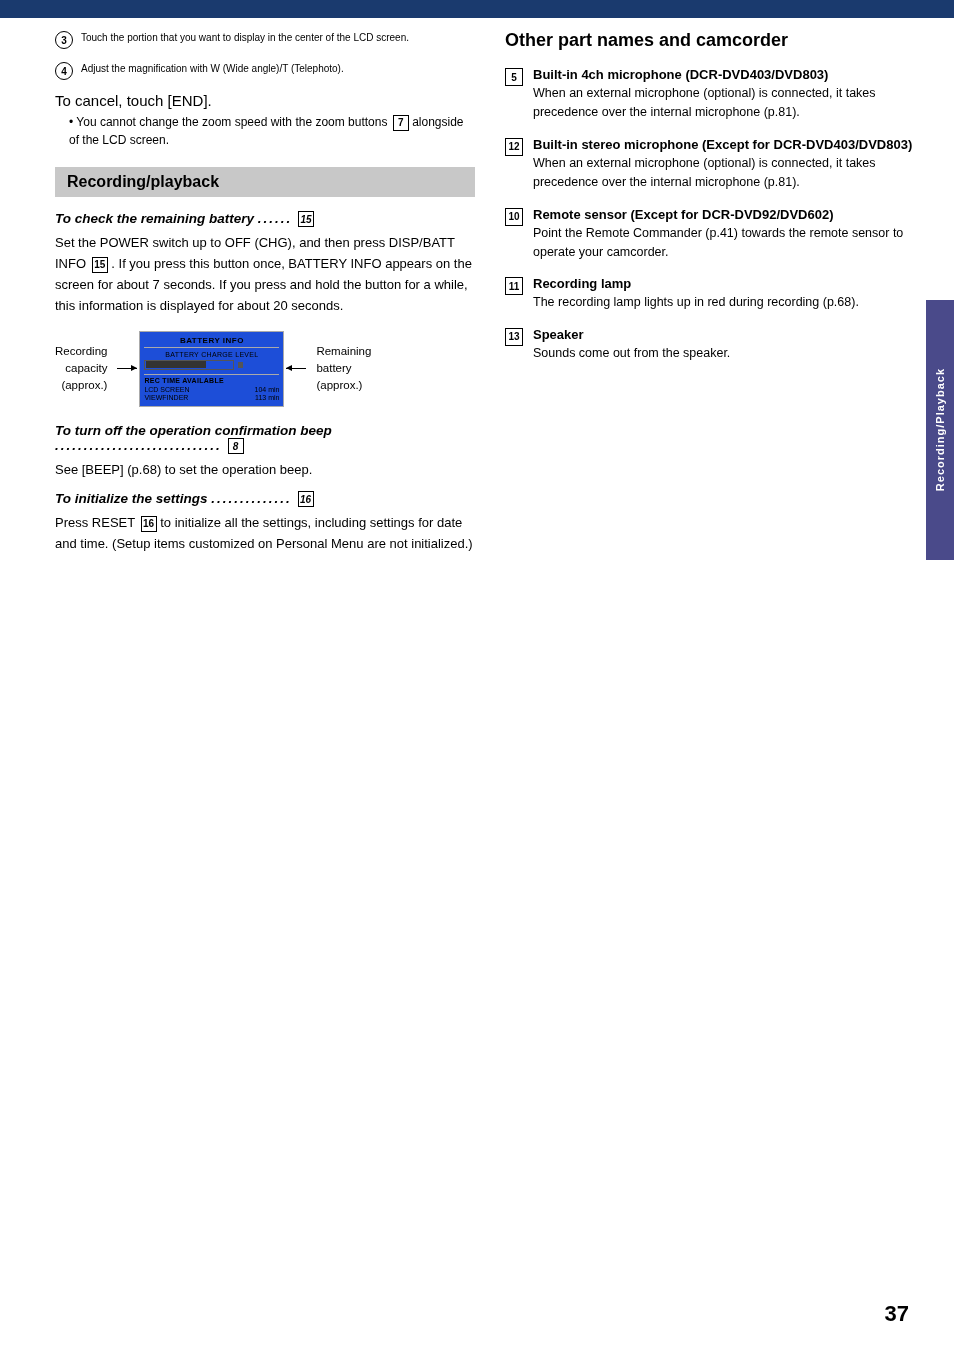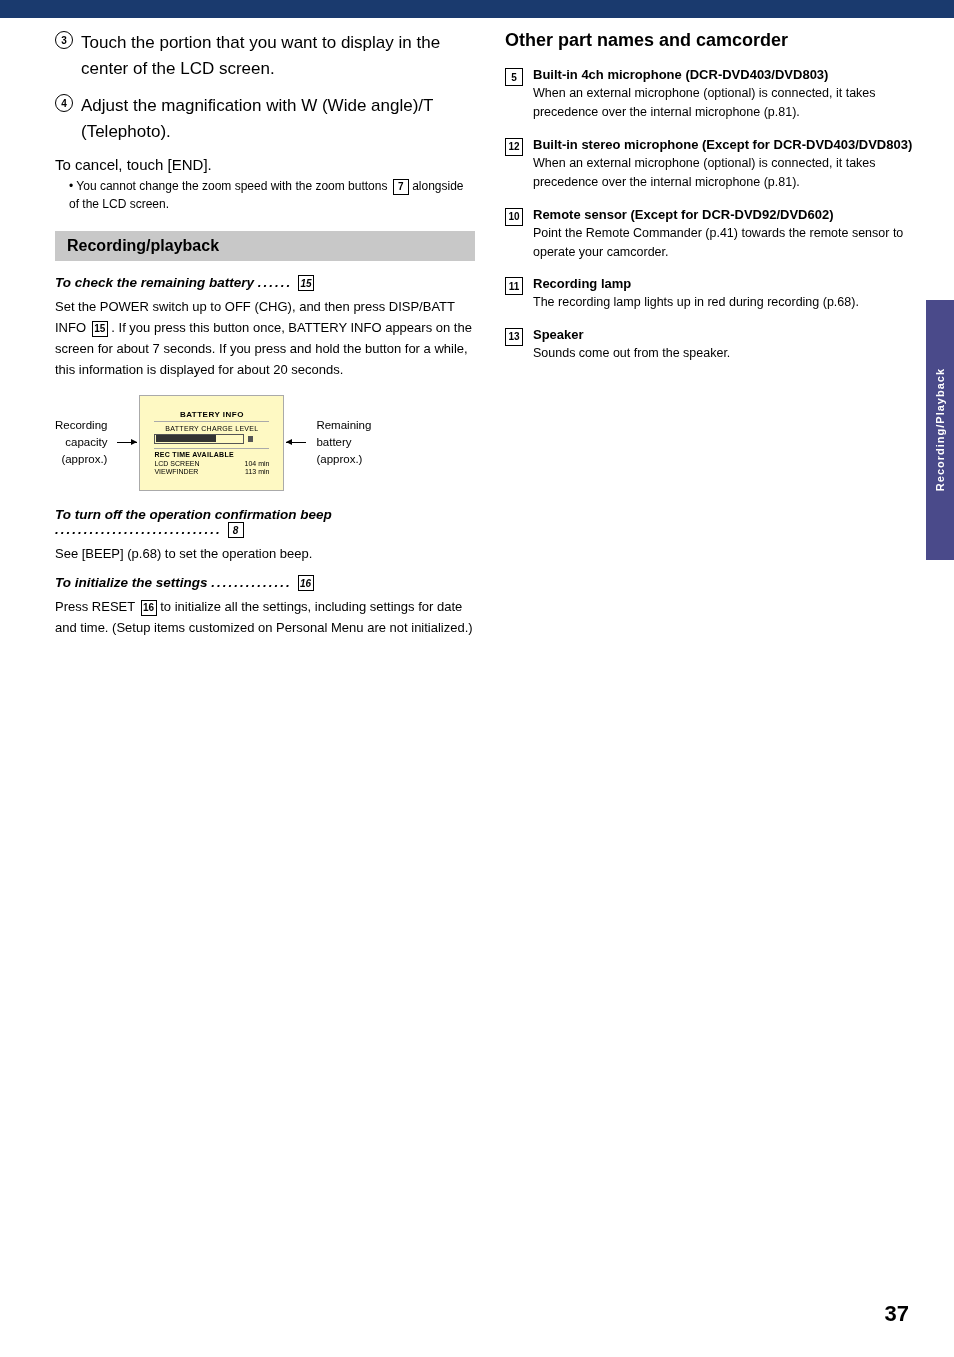--- a/index.html
+++ b/index.html
@@ -98,21 +98,21 @@
       height: 18px;
       border: 1.5px solid #000;
       border-radius: 50%;
       font-size: 10px;
       font-weight: bold;
       flex-shrink: 0;
       margin-right: 8px;
       margin-top: 1px;
     }
     .circle-item p {
-      font-size: 17px;
+      font-size: 10px;
       line-height: 1.5;
     }
 
     
     .section-header {
       background: #c8c8c8;
       padding: 6px 12px;
       margin: 18px 0 14px 0;
       font-size: 16px;
       font-weight: bold;
@@ -151,22 +151,22 @@
     .battery-diagram-container {
       display: flex;
       align-items: center;
       margin: 14px 0;
       position: relative;
     }
 
     .battery-info-box {
       width: 145px;
       border: 1.5px solid #aaa;
-      background: #fef9c3;
-      padding: 14px;
+      background: #1d4ed8;
+      padding: 4px;
       font-size: 8px;
       margin: 0 auto;
     }
     .battery-info-title {
       font-size: 8px;
       font-weight: bold;
       text-align: center;
       border-bottom: 1px solid #aaa;
       padding-bottom: 2px;
       margin-bottom: 3px;

